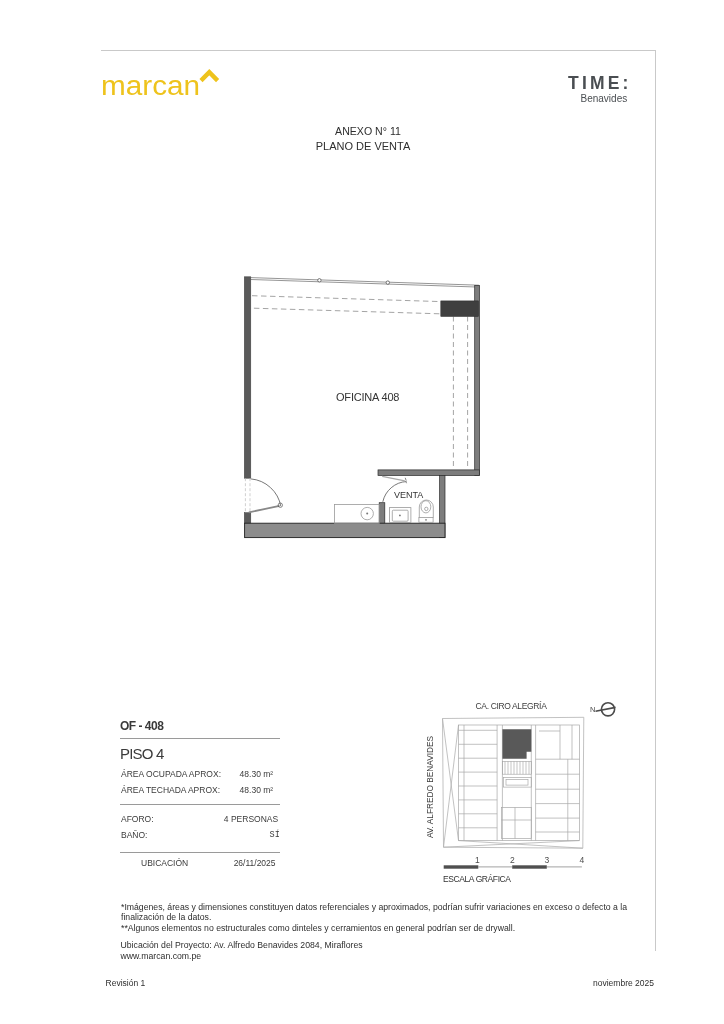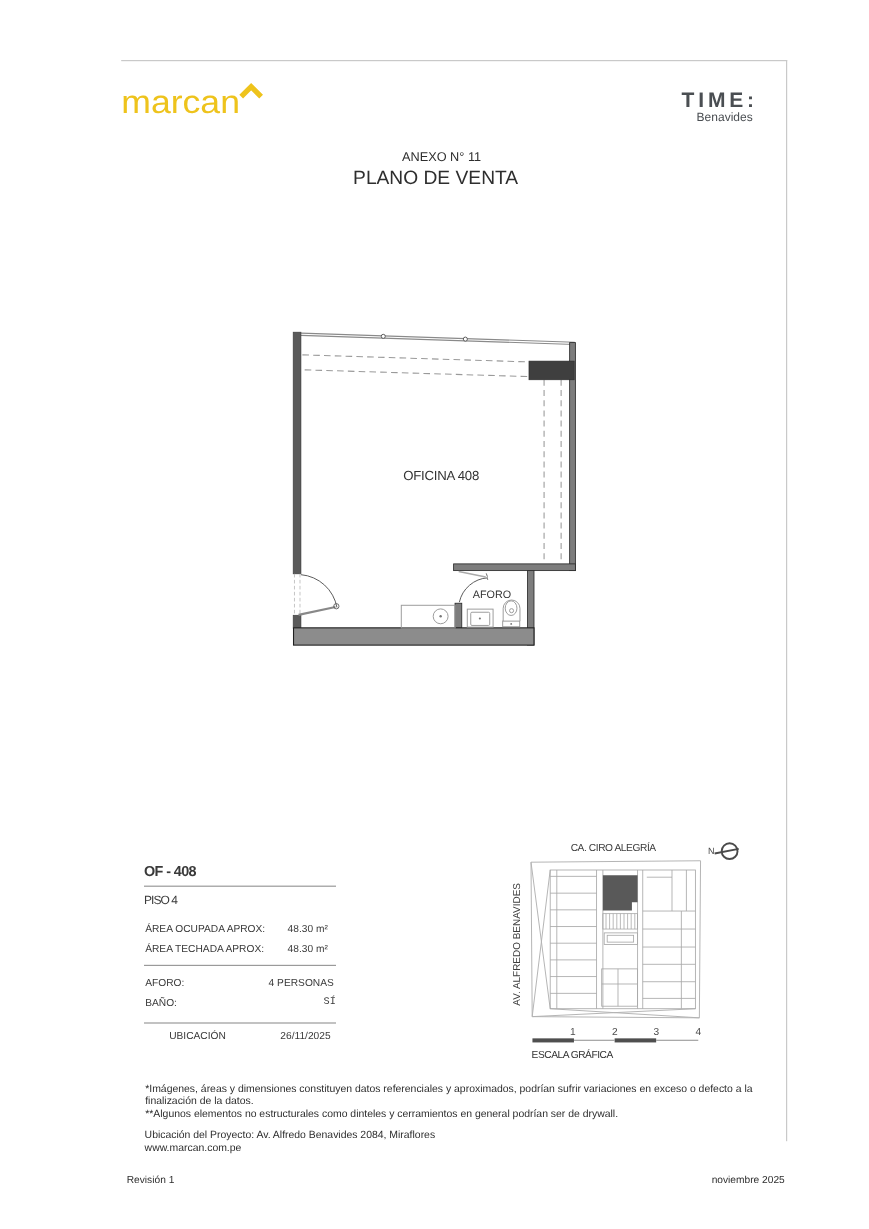--- a/index.html
+++ b/index.html
@@ -13,21 +13,21 @@
 
 <svg class="abs" style="left:100px;top:68px" width="125" height="32" viewBox="0 0 125 32">
 <text x="1" y="26.5" font-size="27" font-family="Liberation Sans, sans-serif" fill="#eec31c" textLength="99" lengthAdjust="spacingAndGlyphs">marcan</text>
 <path d="M101 12.6 L109.3 4.2 L117.6 12.6" fill="none" stroke="#eec31c" stroke-width="4.4"></path>
 </svg>
 
 <div class="t" style="left:568px;top:73px;font-size:17.5px;font-weight:bold;letter-spacing:3.2px;color:#4a4e52;">TIME:</div>
 <div class="t" style="left:580.5px;top:92.8px;font-size:10px;color:#4a4e52;">Benavides</div>
 
 <div class="t" style="left:238px;top:125.3px;width:260px;text-align:center;font-size:10.6px;color:#2e2e2e;">ANEXO N° 11</div>
-<div class="t" style="left:233px;top:139.8px;width:260px;text-align:center;font-size:16px;color:#2e2e2e;">PLANO DE VENTA</div>
+<div class="t" style="left:233px;top:139.8px;width:260px;text-align:center;font-size:11px;color:#2e2e2e;">PLANO DE VENTA</div>
 
 <svg class="abs" style="left:230px;top:266px" width="256" height="276" viewBox="230 266 256 276">
 <g fill="none" stroke-linecap="butt">
 
 <line x1="250.8" y1="277.6" x2="478.9" y2="285.2" stroke="#8a8a8a" stroke-width="0.9"></line>
 <line x1="250.8" y1="279.5" x2="478.9" y2="287.1" stroke="#8a8a8a" stroke-width="0.9"></line>
 <circle cx="319.4" cy="280.3" r="1.7" fill="#fff" stroke="#555" stroke-width="0.8"></circle>
 <circle cx="387.8" cy="282.6" r="1.7" fill="#fff" stroke="#555" stroke-width="0.8"></circle>
 
 <line x1="252" y1="295.7" x2="440.8" y2="301.6" stroke="#9a9a9a" stroke-width="0.9" stroke-dasharray="5.5 3.5"></line>
@@ -64,25 +64,25 @@
 <circle cx="399.9" cy="515.4" r="0.9" fill="#777" stroke="none"></circle>
 
 <path d="M 419.3 517.6 L 419.3 507 A 7 7 0 0 1 433.3 507 L 433.3 517.6" stroke="#999" stroke-width="0.8"></path>
 <ellipse cx="425.9" cy="506.8" rx="4.9" ry="6.1" stroke="#999" stroke-width="0.8"></ellipse>
 <circle cx="426.3" cy="508.9" r="1.7" stroke="#999" stroke-width="0.8"></circle>
 <rect x="418.9" y="517.6" width="14.2" height="4.7" stroke="#999" stroke-width="0.8"></rect>
 <circle cx="426" cy="519.9" r="0.8" fill="#777" stroke="none"></circle>
 </g>
 </svg>
 <div class="t" style="left:336px;top:391px;font-size:11px;letter-spacing:-0.2px;color:#333;">OFICINA 408</div>
-<div class="t" style="left:394px;top:489.8px;font-size:9px;color:#333;">AFORO</div>
+<div class="t" style="left:394px;top:489.8px;font-size:9px;color:#333;">VENTA</div>
 
 <div class="t" style="left:120px;top:718.6px;font-size:12px;letter-spacing:-0.5px;font-weight:bold;">OF - 408</div>
 <div class="abs" style="left:119.8px;top:737.6px;width:160.4px;height:1px;background:#9a9a9a"></div>
-<div class="t" style="left:120px;top:745px;font-size:10px;letter-spacing:-0.8px;text-align:right;">PISO 4</div>
+<div class="t" style="left:120px;top:745px;font-size:15px;letter-spacing:-0.8px;text-align:right;">PISO 4</div>
 <div class="t" style="left:121px;top:768.5px;font-size:8.5px;">ÁREA OCUPADA APROX:</div>
 <div class="t" style="left:226.4px;top:768.5px;width:60px;text-align:center;font-size:8.5px;">48.30 m²</div>
 <div class="t" style="left:121px;top:785.4px;font-size:8.5px;">ÁREA TECHADA APROX:</div>
 <div class="t" style="left:226.4px;top:785.4px;width:60px;text-align:center;font-size:8.5px;">48.30 m²</div>
 <div class="abs" style="left:119.8px;top:804.2px;width:160.4px;height:1px;background:#9a9a9a"></div>
 <div class="t" style="left:121px;top:813.6px;font-size:8.5px;">AFORO:</div>
 <div class="t" style="left:221px;top:813.6px;width:60px;text-align:center;font-size:8.5px;">4 PERSONAS</div>
 <div class="t" style="left:121px;top:830.1px;font-size:8.5px;">BAÑO:</div>
 <div class="t" style="left:219.8px;top:830.1px;width:60px;text-align:right;font-size:8.5px;font-family:Liberation Mono, monospace;">SÍ</div>
 <div class="abs" style="left:119.8px;top:852.3px;width:160.4px;height:1px;background:#9a9a9a"></div>

